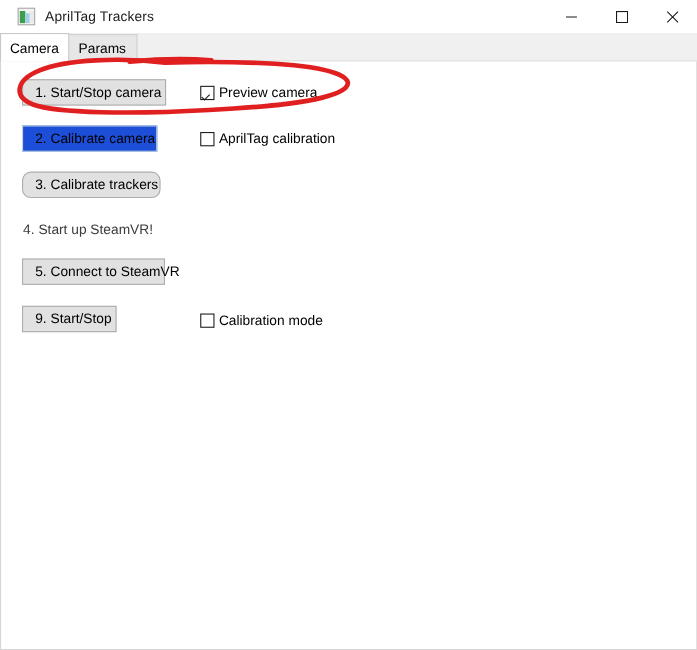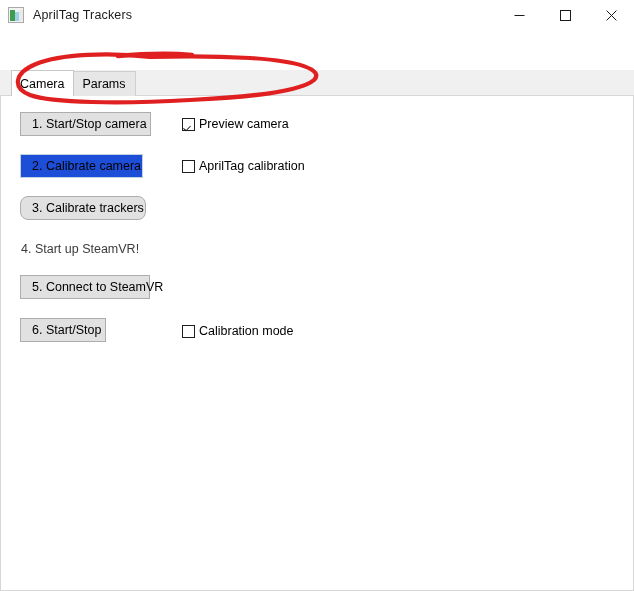--- a/index.html
+++ b/index.html
@@ -28,21 +28,21 @@
   }
 
   
   .titlebar {
     position: relative;
     height: 30px;
     min-height: 30px;
     background: #ffffff;
     display: flex;
     align-items: center;
-    padding-left: 8px;
+    padding-left: 16px;
   }
   .app-icon {
     width: 16px;
     height: 16px;
     flex: 0 0 16px;
     position: relative;
     background: #f3f3f3;
     border: 1px solid #a9a9a9;
     overflow: hidden;
   }
@@ -91,22 +91,21 @@
   .winbtn svg { display: block; }
 
   
   .tabstrip {
     position: relative;
     height: 26px;
     min-height: 26px;
     background: #f0f0f0;
     display: flex;
     align-items: flex-end;
-    padding-left: 11px;
-    margin-top: 40px;
+    padding-left: 0px;
   }
   .tabstrip::after {
     content: "";
     position: absolute;
     left: 0; right: 0; bottom: 0;
     height: 1px;
     background: #d7d7d7;
   }
   .tab {
     position: relative;
@@ -262,21 +261,21 @@
     <button class="btn" style="top:16px; width:131px;">1. Start/Stop camera</button>
 
     <button class="btn light" style="top:58px; width:123px;">2. Calibrate camera</button>
 
     <button class="btn" style="top:100px; width:126px;border-radius:8px;">3. Calibrate trackers</button>
 
     <div class="statictext" style="top:146px;">4. Start up SteamVR!</div>
 
     <button class="btn" style="top:179px; width:130px;">5. Connect to SteamVR</button>
 
-    <button class="btn" style="top:222px; width:86px;">6. Start/Stop</button>
+    <button class="btn" style="top:222px; width:86px;">9. Start/Stop</button>
 
     <label class="cbwrap" style="top:19px;">
       <span class="cbox checked"></span>
       <span class="cblabel">Preview camera</span>
     </label>
 
     <label class="cbwrap" style="top:61px;">
       <span class="cbox"></span>
       <span class="cblabel">AprilTag calibration</span>
     </label>

